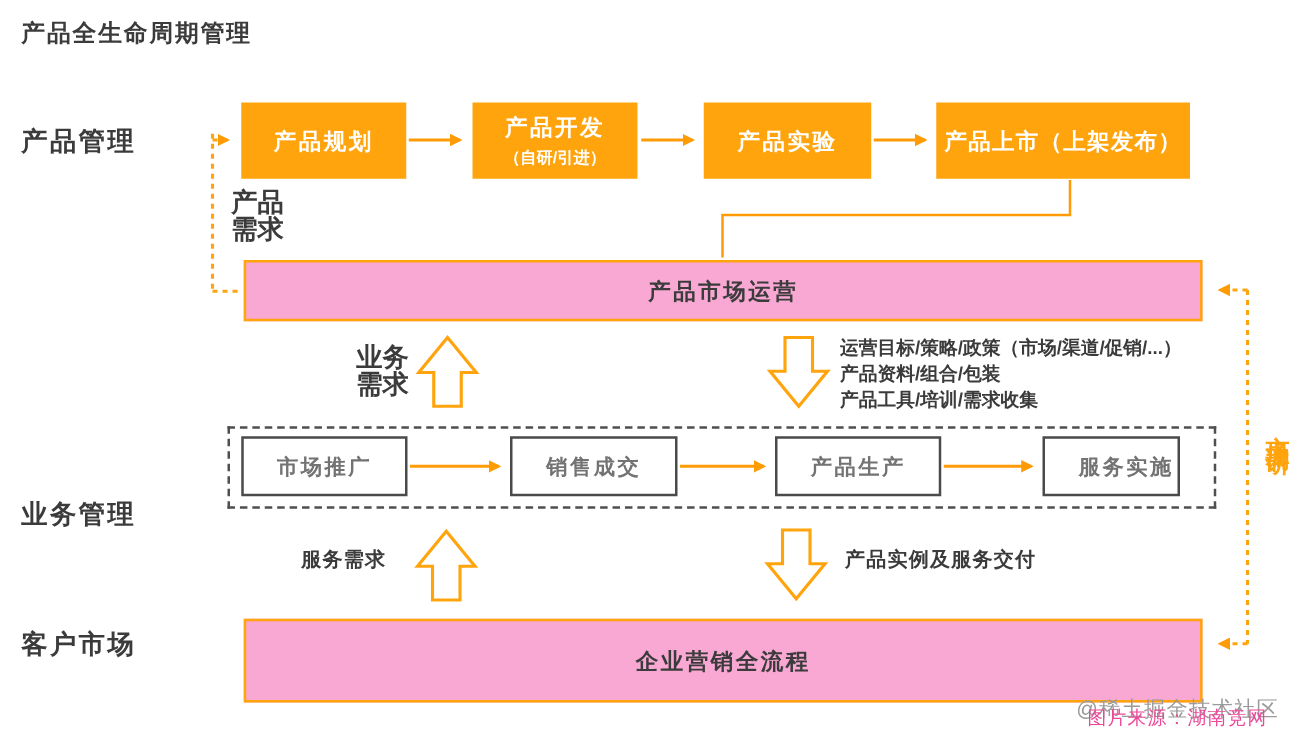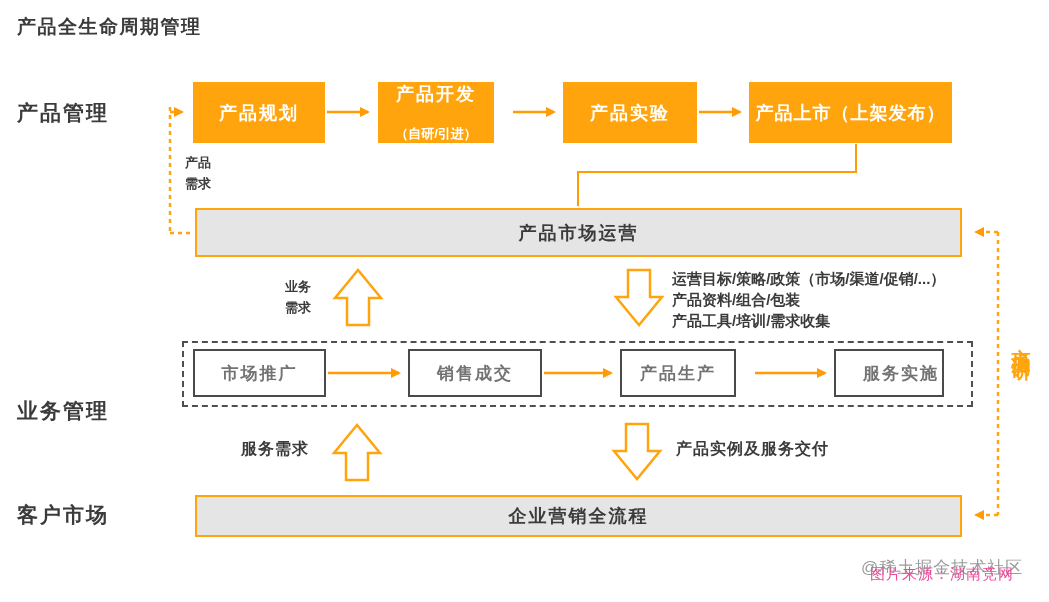--- a/index.html
+++ b/index.html
@@ -15,46 +15,46 @@
 
   .connector-layer{position:absolute;left:0;top:0;z-index:1;pointer-events:none;}
 
   .obox{
     position:absolute;top:82px;height:61px;background:#FFA40D;color:#ffffff;
     font-weight:bold;font-size:18px;letter-spacing:2px;z-index:2;box-sizing:border-box;
     display:flex;flex-direction:column;align-items:center;justify-content:center;text-align:center;
   }
   .obox .sub{font-size:13px;letter-spacing:0;margin-top:3px;font-weight:bold;}
   .b-planning{left:193px;width:132px;}
-  .b-development{left:378px;width:116px;justify-content:space-between;}
+  .b-development{left:378px;width:132px;}
   .b-experiment{left:563px;width:134px;}
   .b-launch{left:749px;width:203px;letter-spacing:1px;}
 
   .wide-box{
-    position:absolute;left:195px;width:767px;height:49px;background:#e5e5e5;
+    position:absolute;left:195px;width:767px;height:49px;background:#f9a8d4;
     border:2px solid #FFA40D;box-sizing:border-box;z-index:2;
     display:flex;align-items:center;justify-content:center;
     font-size:18px;font-weight:bold;color:#3b3b3b;letter-spacing:2px;
   }
   .wb-operation{top:208px;}
-  .wb-marketing{top:495px;height:42px;}
+  .wb-marketing{top:495px;height:67px;}
 
   .dashed-frame{position:absolute;left:182px;top:341px;width:791px;height:66px;border:2px dashed #4f4f4f;box-sizing:border-box;z-index:1;}
 
   .gbox{
     position:absolute;top:349px;height:48px;background:#ffffff;border:2px solid #4a4a4a;
     box-sizing:border-box;z-index:2;display:flex;align-items:center;justify-content:center;
     font-size:17px;font-weight:bold;color:#737373;letter-spacing:2px;
   }
   .g-promo{left:193px;width:133px;}
   .g-sales{left:408px;width:134px;}
-  .g-production{left:620px;width:116px;}
+  .g-production{left:620px;width:133px;}
   .g-service{left:834px;width:110px;padding-left:24px;}
 
-  .small-label{position:absolute;font-size:13px;font-weight:bold;color:#3b3b3b;line-height:21px;z-index:2;}
+  .small-label{position:absolute;font-size:21px;font-weight:bold;color:#3b3b3b;line-height:21px;z-index:2;}
   .lab-product-demand{left:185px;top:152px;}
   .lab-business-demand{left:285px;top:276px;}
   .lab-service-demand{left:241px;top:438px;font-size:16px;letter-spacing:1px;}
   .lab-delivery{left:676px;top:438px;font-size:16px;letter-spacing:1px;}
 
   .outputs{position:absolute;left:672px;top:268px;font-size:15px;font-weight:bold;color:#3b3b3b;line-height:21px;z-index:2;}
 
   .vertical-label{
     position:absolute;left:1008px;top:333px;writing-mode:vertical-rl;text-orientation:upright;
     font-size:19px;font-weight:bold;color:#FFA40D;letter-spacing:5px;z-index:2;

